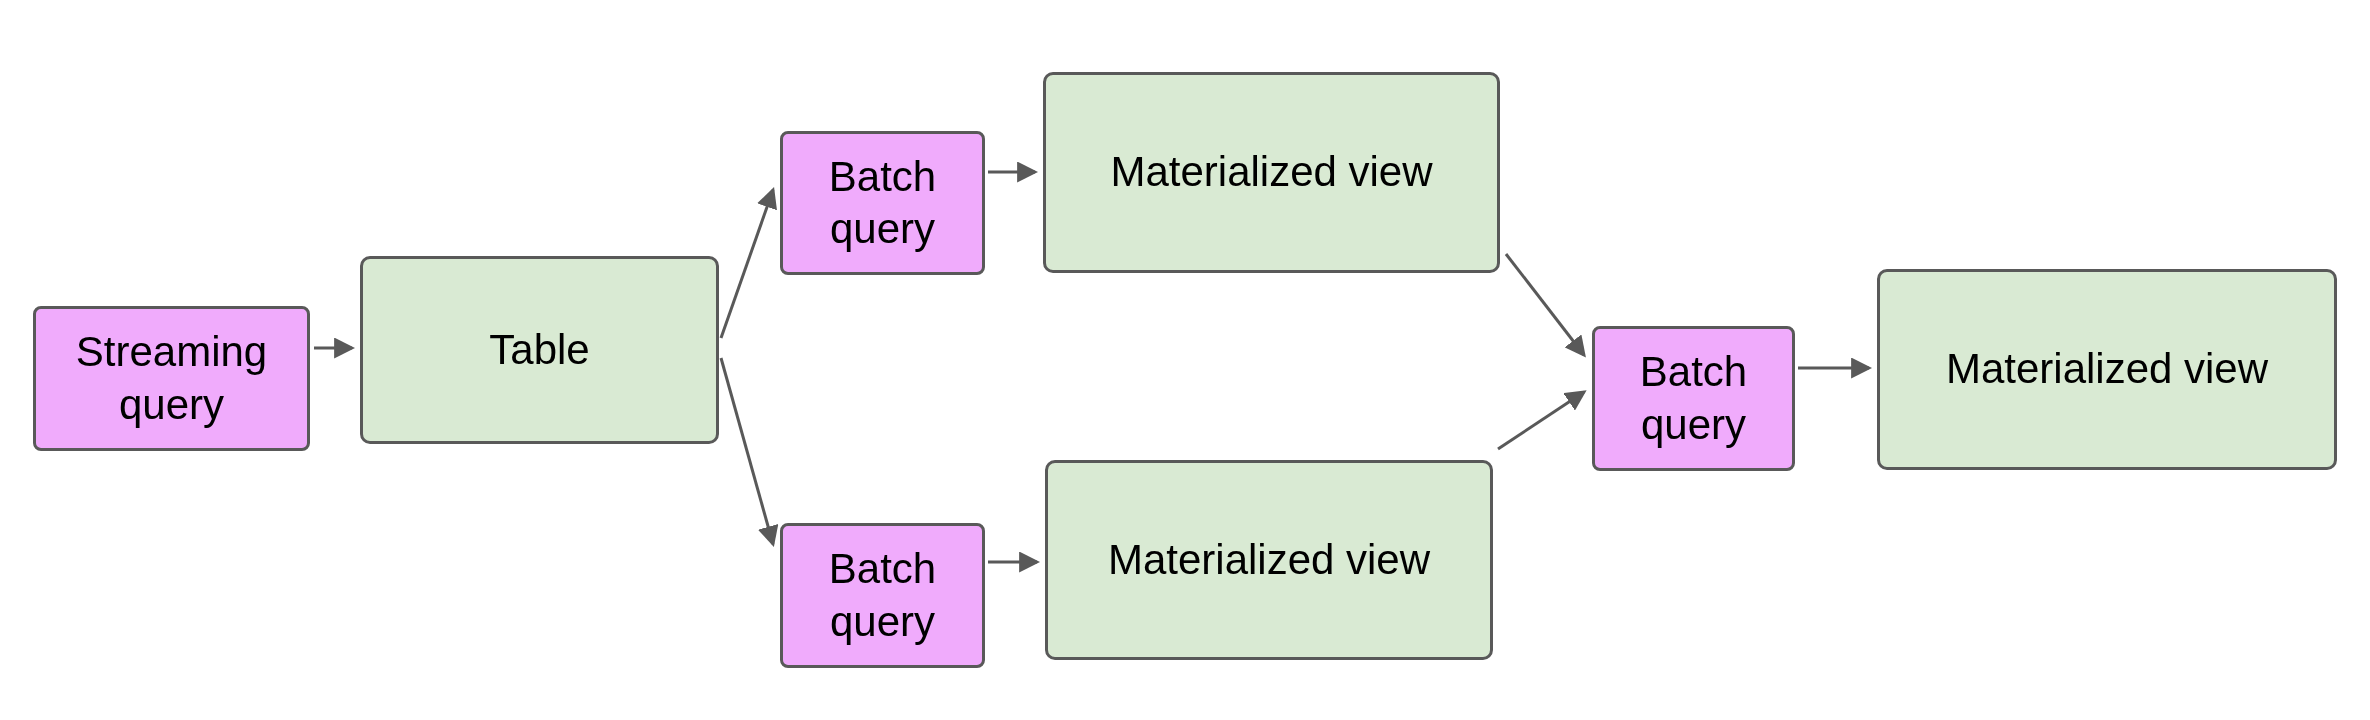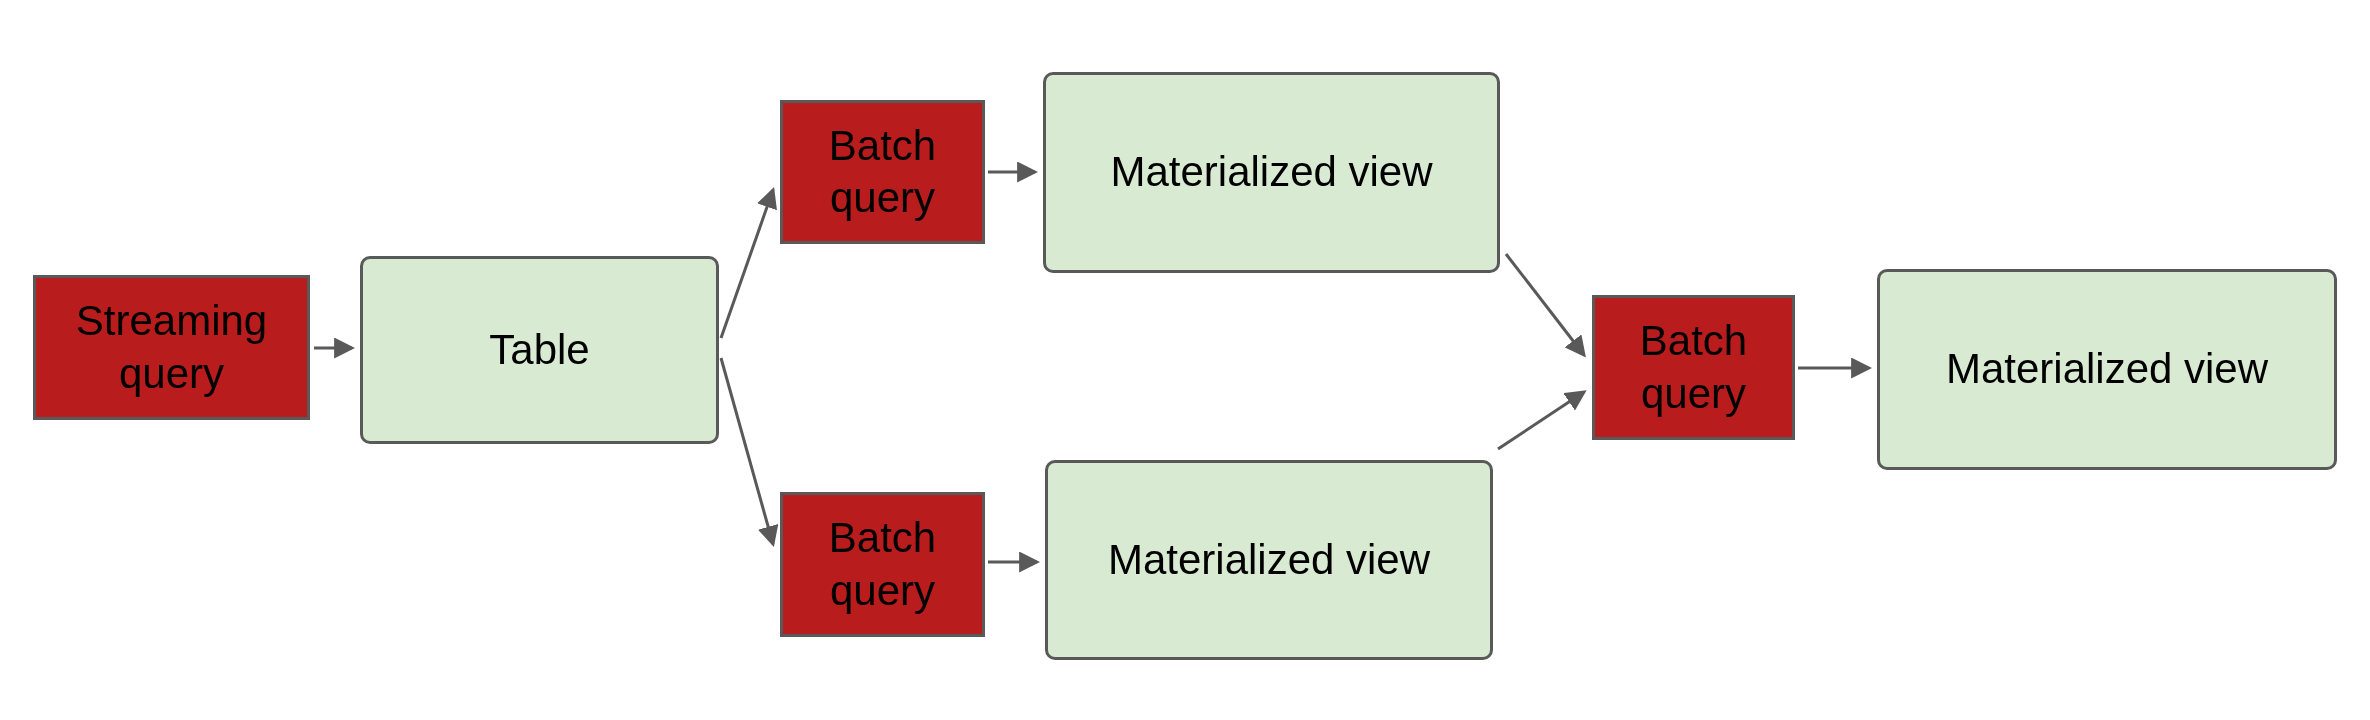--- a/index.html
+++ b/index.html
@@ -22,22 +22,23 @@
     align-items: center;
     justify-content: center;
     text-align: center;
     border: 3px solid #595959;
     color: #000000;
     font-size: 42px;
     line-height: 1.25;
     padding: 0 12px;
   }
   .node.query {
-    background: #b91c1c;
-    border-radius: 0;
+    background: #f0abfc;
+    border-radius: 8px;
+    margin-top: 31px;
   }
   .node.store {
     background: #d9ead3;
     border-radius: 10px;
   }
   
   #n-streaming   { left: 33px;   top: 275px; width: 277px; height: 145px; }
   #n-table       { left: 360px;  top: 256px; width: 359px; height: 188px; }
   #n-batch-top   { left: 780px;  top: 100px; width: 205px; height: 144px; }
   #n-mv-top      { left: 1043px; top: 72px;  width: 457px; height: 201px; }

